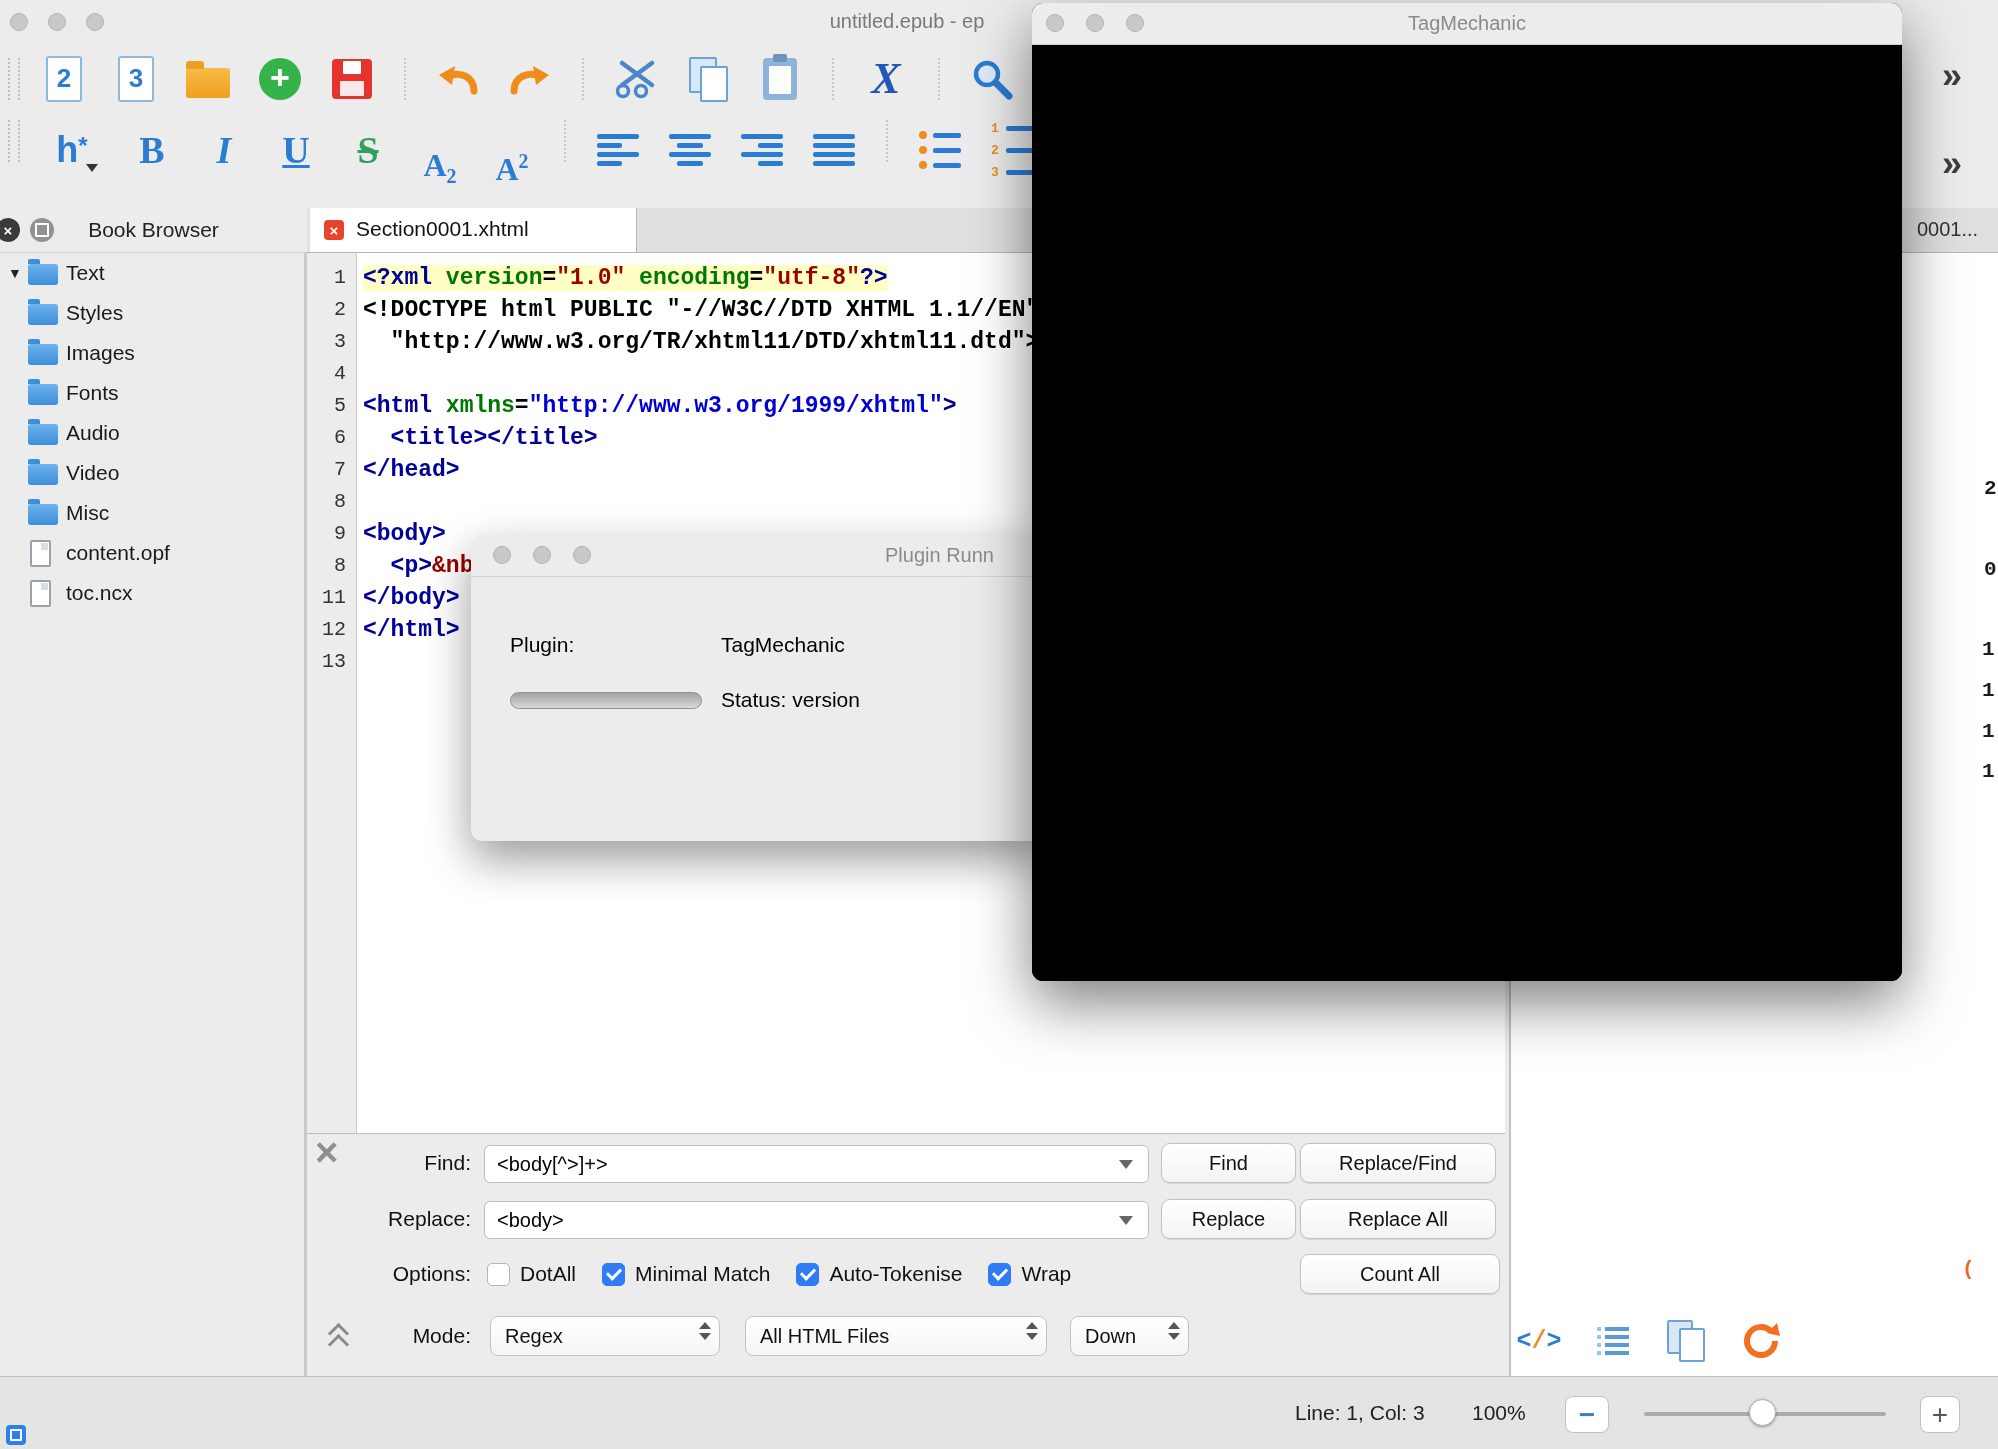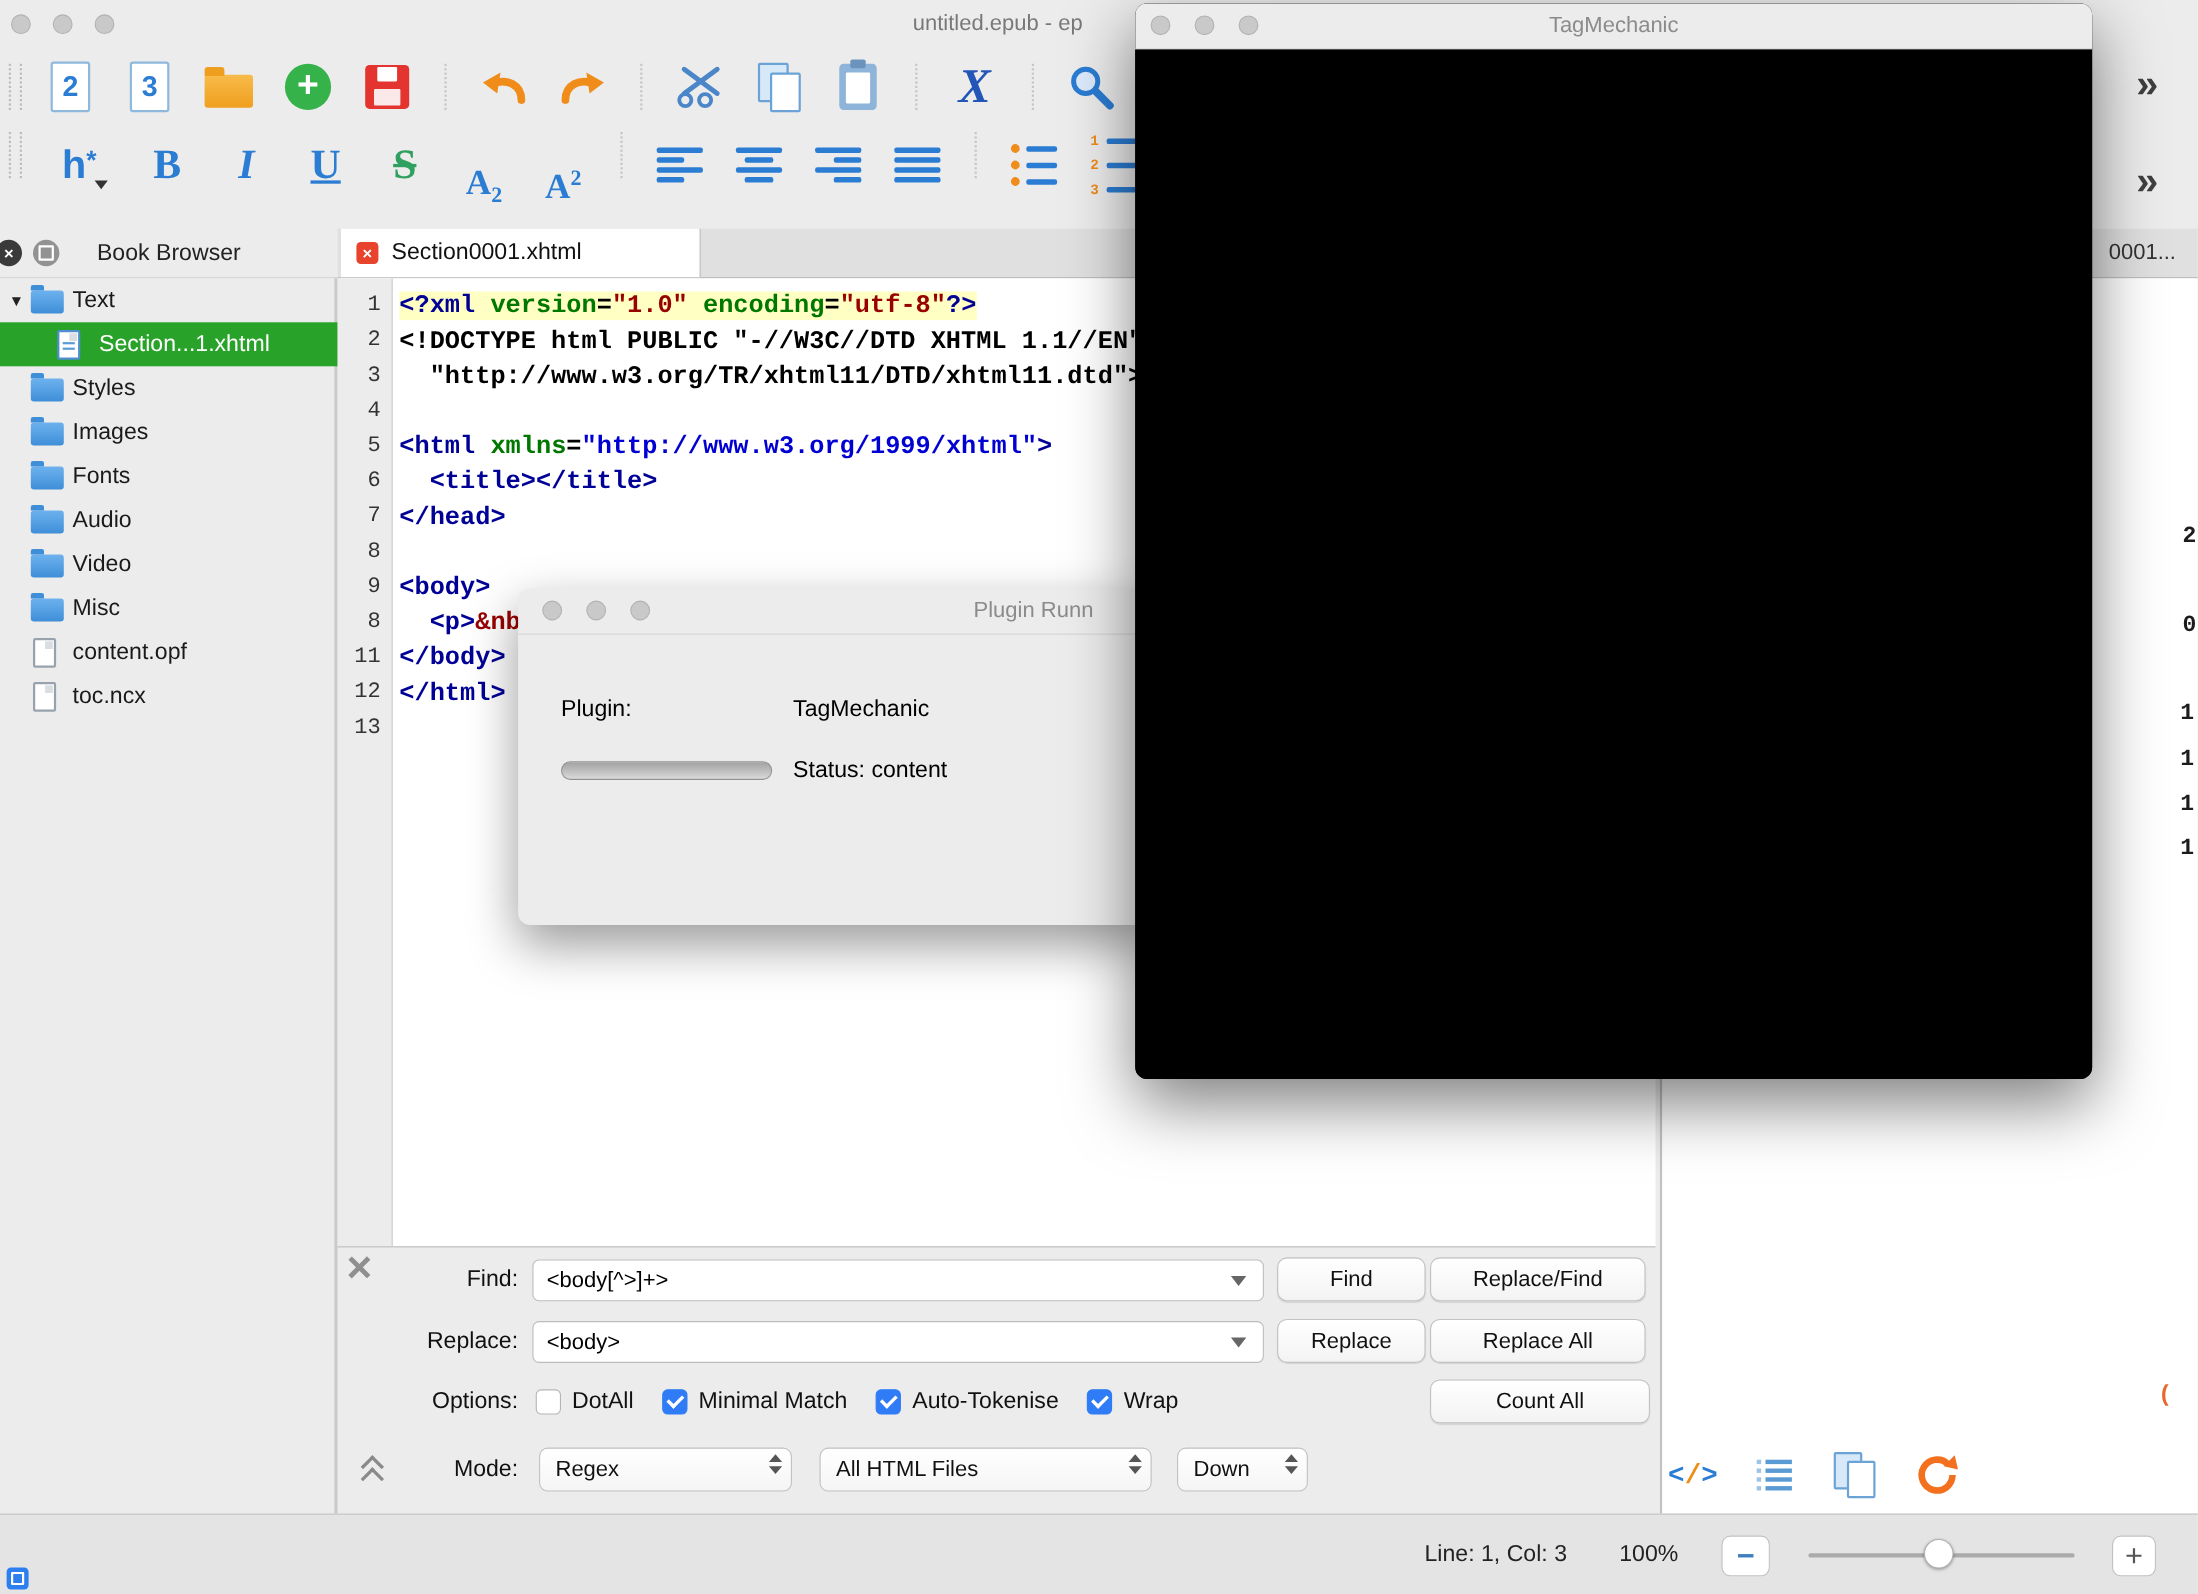--- a/index.html
+++ b/index.html
@@ -347,24 +347,20 @@
       <i></i>
     </span>
   <div class="abs" id="bb-title">Book Browser</div>
 </div>
 <div class="abs" id="sidebar">
     <div class="trow">
       <span class="tri">▼</span>
       <span class="fold" style="left:28px"></span>
       <span class="tlabel" style="left:66px">Text</span>
     </div>
-    <div class="trow sel">
-      <span class="docw docb" style="left:52px"></span>
-      <span class="tlabel" style="left:90px">Section...1.xhtml</span>
-    </div>
     <div class="trow">
       <span class="fold" style="left:28px"></span>
       <span class="tlabel" style="left:66px">Styles</span>
     </div>
     <div class="trow">
       <span class="fold" style="left:28px"></span>
       <span class="tlabel" style="left:66px">Images</span>
     </div>
     <div class="trow">
       <span class="fold" style="left:28px"></span>
@@ -528,21 +524,21 @@
 <div class="abs" id="plugin-dialog">
   <div id="pd-titlebar">
     <span class="tl" style="left:22px;top:11px"></span>
     <span class="tl" style="left:62px;top:11px"></span>
     <span class="tl" style="left:102px;top:11px"></span>
     <span id="pd-title">Plugin Runn</span>
   </div>
   <span id="pd-plugin-label">Plugin:</span>
   <span id="pd-plugin-name">TagMechanic</span>
   <div id="pd-progress"></div>
-  <span id="pd-status">Status: content</span>
+  <span id="pd-status">Status: version</span>
 </div>
 
 <div class="abs" id="tm-window">
   <div id="tm-titlebar">
     <span class="tl" style="left:14px;top:11px"></span>
     <span class="tl" style="left:54px;top:11px"></span>
     <span class="tl" style="left:94px;top:11px"></span>
     <span id="tm-title">TagMechanic</span>
   </div>
   <div id="tm-content"></div>

